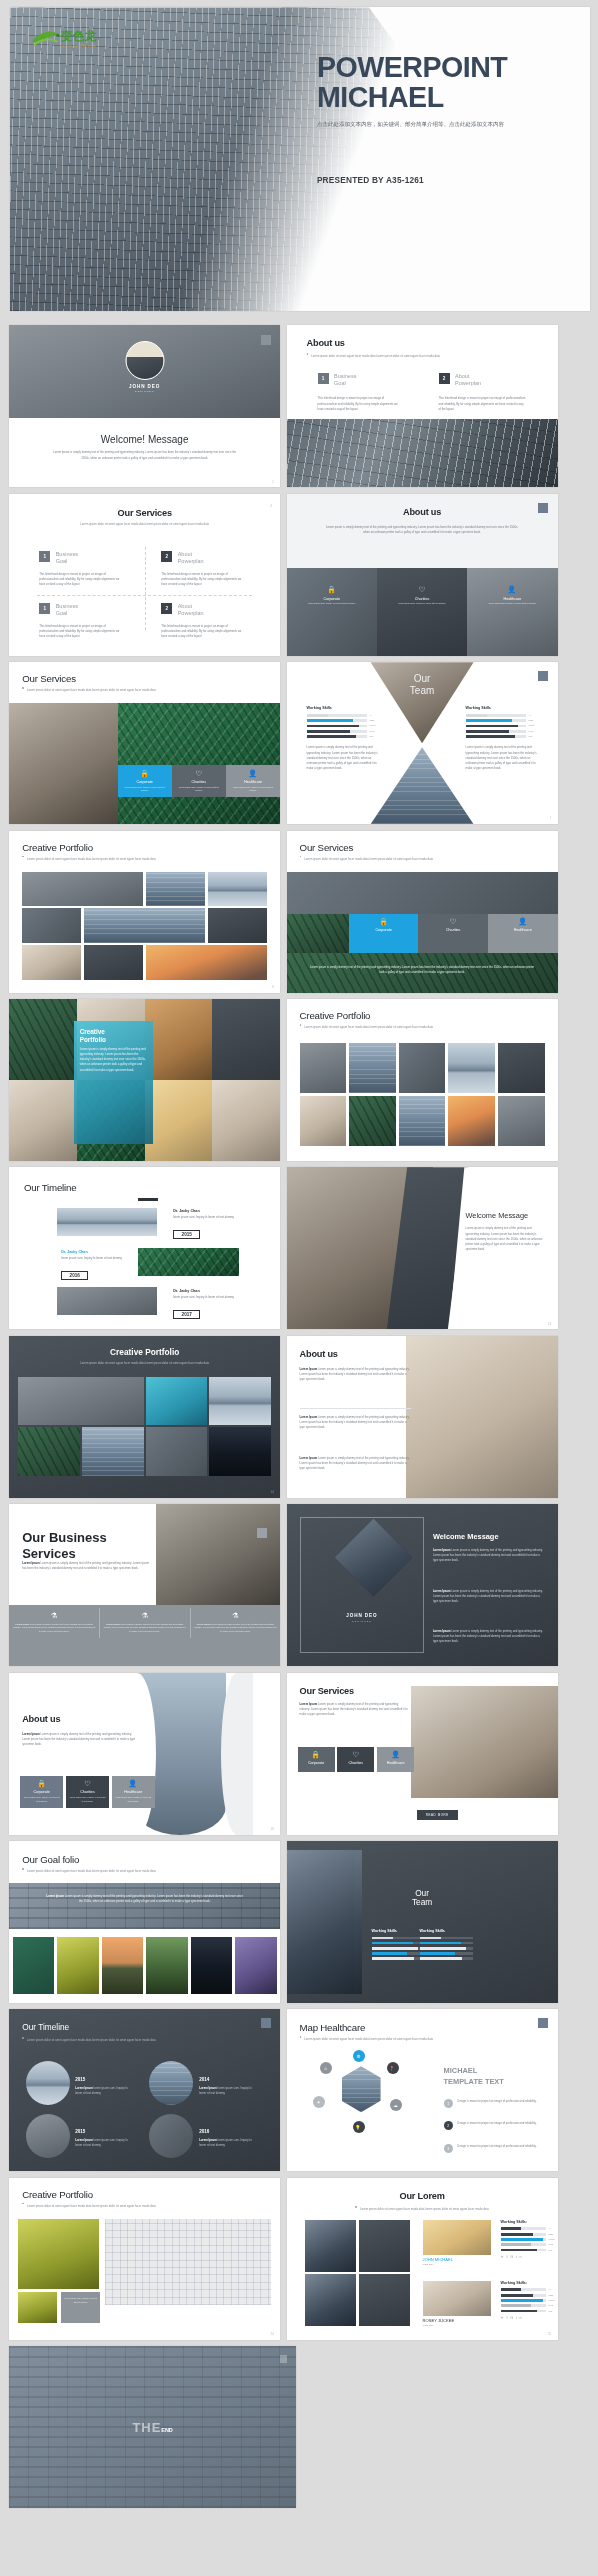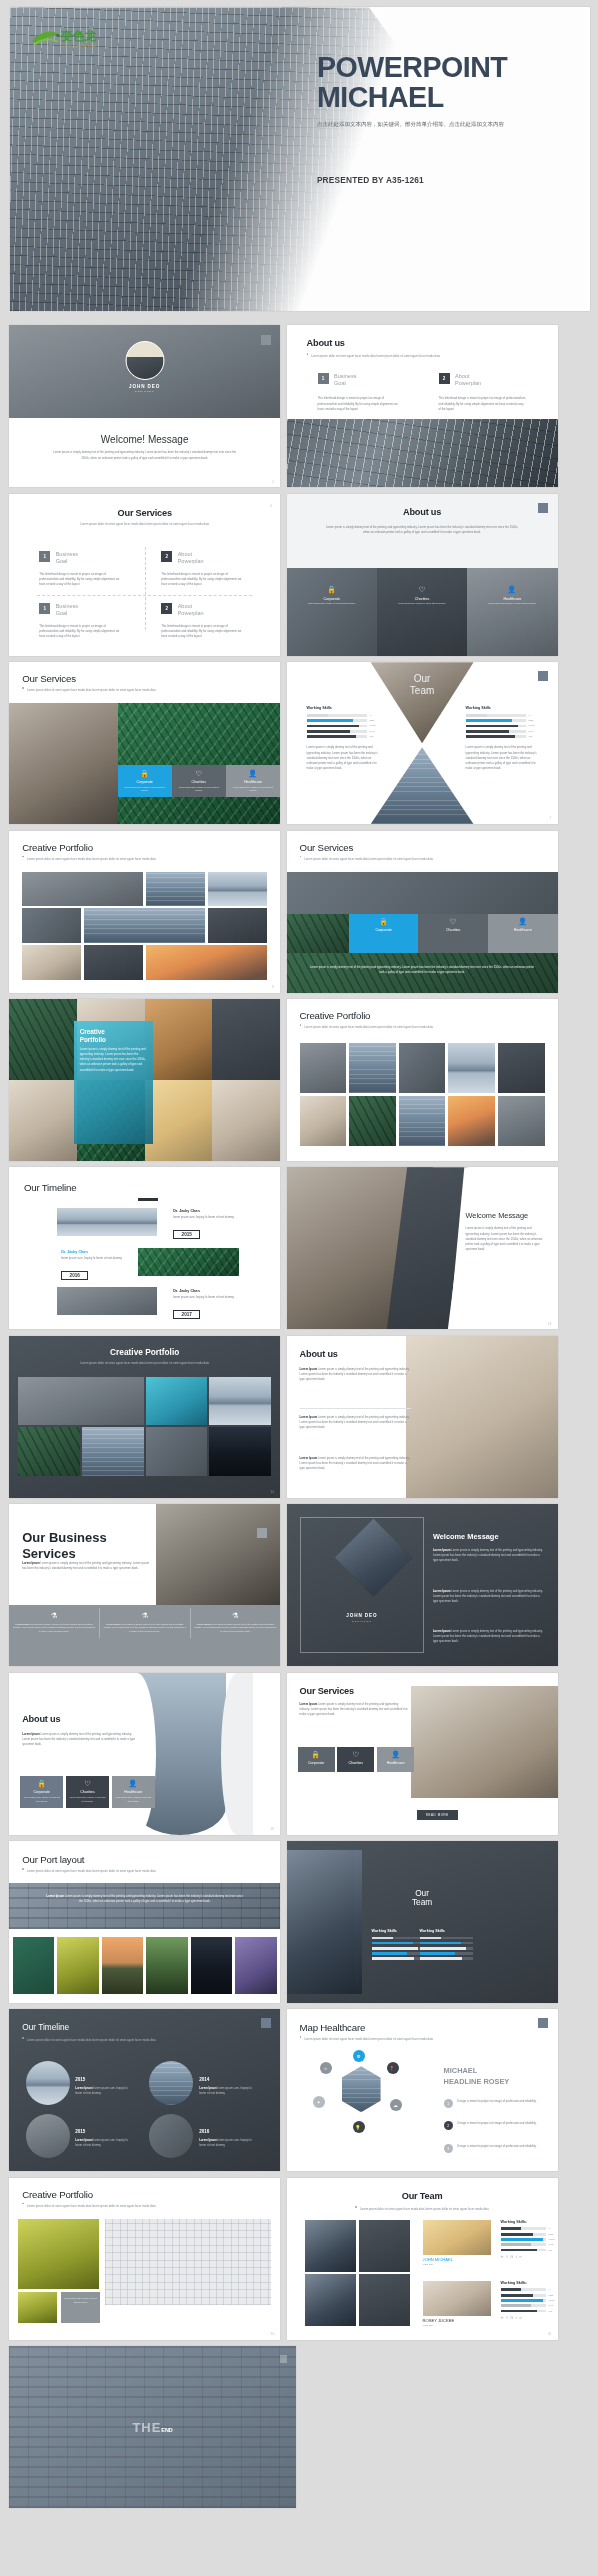--- a/index.html
+++ b/index.html
@@ -571,21 +571,21 @@
         </div>
         <div class="tile" style="background:#8d949a;width:37px;flex:none;">
           <span class="ic">👤</span>
           <div class="tl">Healthcare</div>
         </div>
       </div>
       <div style="position:absolute;left:48%;bottom:14.7px;background:#3b4249;color:#fff;font-size:2.9px;padding:2.8px 9.2px;letter-spacing:0.6px;">READ MORE</div>
     </div>
 
     <div class="slide half">
-      <div style="position:absolute;left:13px;top:13px;" class="s-title thin">Our Port layout</div>
+      <div style="position:absolute;left:13px;top:13px;" class="s-title thin">Our Goal folio</div>
       <div class="s-sub" style="position:absolute;left:13px;top:27px;right:13px;"><span class="bullet"></span><span>Lorem ipsum dolor sit amet agam facer modo data lorem ipsum dolor sit amet agam facer modo data</span></div>
       <div class="ph ph-brick" style="top:42px;height:46px;"></div>
       <div class="s-body" style="position:absolute;left:37px;right:37px;top:53px;text-align:center;color:#f1f3f4;"><b style="color:#fff;">Lorem Ipsum</b> <span>Lorem ipsum is simply dummy text of the printing and typesetting industry. Lorem ipsum has been the industry's standard dummy text ever since the 1500s, when an unknown printer took a galley of type and scrambled it to make a type specimen book.</span></div>
       <div style="position:absolute;left:3.7px;right:3.7px;top:96px;bottom:9.2px;display:flex;gap:2.8px;">
         <div class="ph ph-apple" style="position:relative;flex:1;"></div>
         <div class="ph ph-wheat" style="position:relative;flex:1;"></div>
         <div class="ph ph-tree" style="position:relative;flex:1;"></div>
         <div class="ph ph-road" style="position:relative;flex:1;"></div>
         <div class="ph ph-night" style="position:relative;flex:1;"></div>
         <div class="ph ph-chess" style="position:relative;flex:1;"></div>
@@ -699,21 +699,21 @@
         </div>
       <div class="hexnode" style="left:66px;top:41px;background:#1fa3e0;">⚙</div>
       <div class="hexnode" style="left:33px;top:53px;background:#8d949a;">⌂</div>
       <div class="hexnode" style="left:100px;top:53px;background:#3b4249;">📍</div>
       <div class="hexnode" style="left:26px;top:87px;background:#b4bac0;">✦</div>
       <div class="hexnode" style="left:103px;top:90px;background:#8d949a;">☁</div>
       <div class="hexnode" style="left:66px;top:112px;background:#3b4249;">💡</div>
 
       <div style="position:absolute;left:157px;top:57px;color:#8d949a;font-size:7.4px;font-weight:bold;line-height:1.45;">
         <div>MICHAEL</div>
-        <div>HEADLINE  ROSEY</div>
+        <div>TEMPLATE  TEXT</div>
       </div>
       <div style="position:absolute;left:157px;top:90px;display:flex;gap:4.6px;align-items:flex-start;">
         <div class="hexnode" style="position:relative;left:0;top:0;width:9.2px;height:9.2px;background:#b4bac0;font-size:3.3px;">1</div>
         <div class="s-body" style="width:85px;">Design is meant to project an image of profession and reliability.</div>
       </div>
       <div style="position:absolute;left:157px;top:112px;display:flex;gap:4.6px;align-items:flex-start;">
         <div class="hexnode" style="position:relative;left:0;top:0;width:9.2px;height:9.2px;background:#3b4249;font-size:3.3px;">2</div>
         <div class="s-body" style="width:85px;">Design is meant to project an image of profession and reliability.</div>
       </div>
       <div style="position:absolute;left:157px;top:135px;display:flex;gap:4.6px;align-items:flex-start;">
@@ -730,21 +730,21 @@
                   background-image:repeating-linear-gradient(0deg,rgba(120,130,150,.22) 0 0.9px,transparent 0.9px 7.4px),
                                    repeating-linear-gradient(90deg,rgba(120,130,150,.22) 0 0.9px,transparent 0.9px 7.4px);"></div>
       <div class="ph ph-wheat" style="left:9.2px;top:114px;width:39px;height:31px;"></div>
       <div class="tile" style="position:absolute;left:52px;top:114px;width:39px;height:31px;background:#8d949a;padding:5.5px 2.8px;">
         <div class="tx">lorem ipsum sum. Inquiry lo lorem sit text dummy</div>
       </div>
       <div class="pgnum">24</div>
     </div>
 
     <div class="slide half">
-      <div style="position:absolute;left:0;right:0;top:13px;text-align:center;" class="s-title">Our Team</div>
+      <div style="position:absolute;left:0;right:0;top:13px;text-align:center;" class="s-title">Our Lorem</div>
       <div class="s-sub" style="position:absolute;left:22px;right:22px;top:28.6px;text-align:center;"><span class="bullet"></span><span>Lorem ipsum dolor sit amet agam facer modo data lorem ipsum dolor sit amet agam facer modo data</span></div>
 
       <div style="position:absolute;left:18.4px;top:42px;display:grid;grid-template-columns:repeat(2,51px);grid-template-rows:repeat(2,52px);gap:2.8px;">
         <div class="ph ph-suit" style="position:relative;"></div>
         <div class="ph ph-dark" style="position:relative;"></div>
         <div class="ph ph-suit" style="position:relative;"></div>
         <div class="ph ph-dark" style="position:relative;"></div>
       </div>
 
       <div style="position:absolute;left:136px;top:42px;width:68px;">

